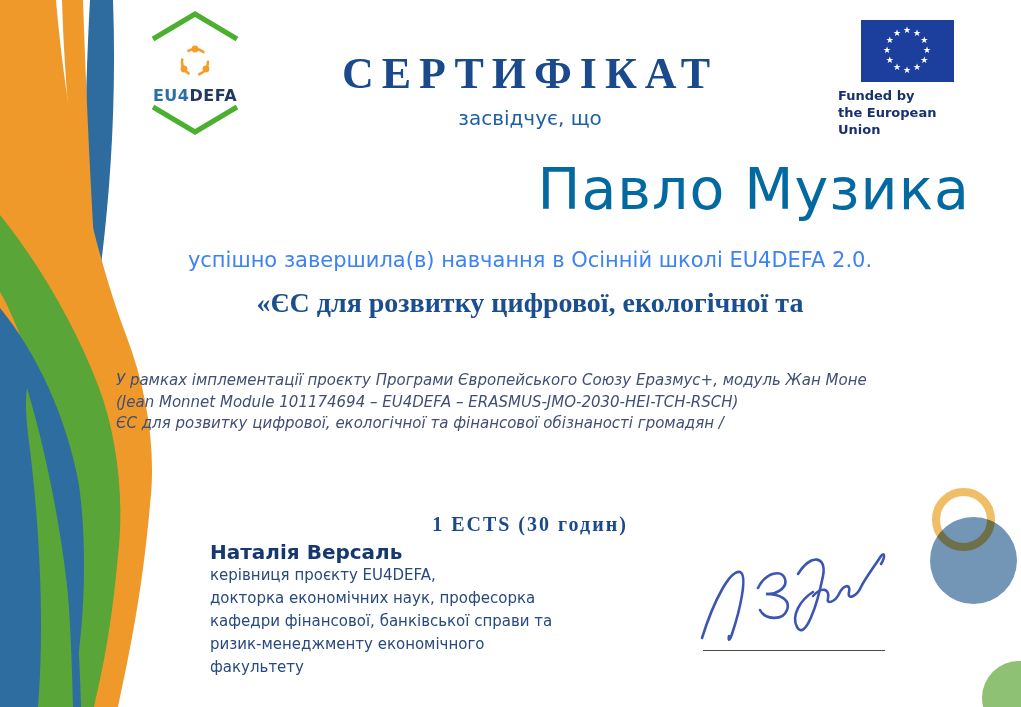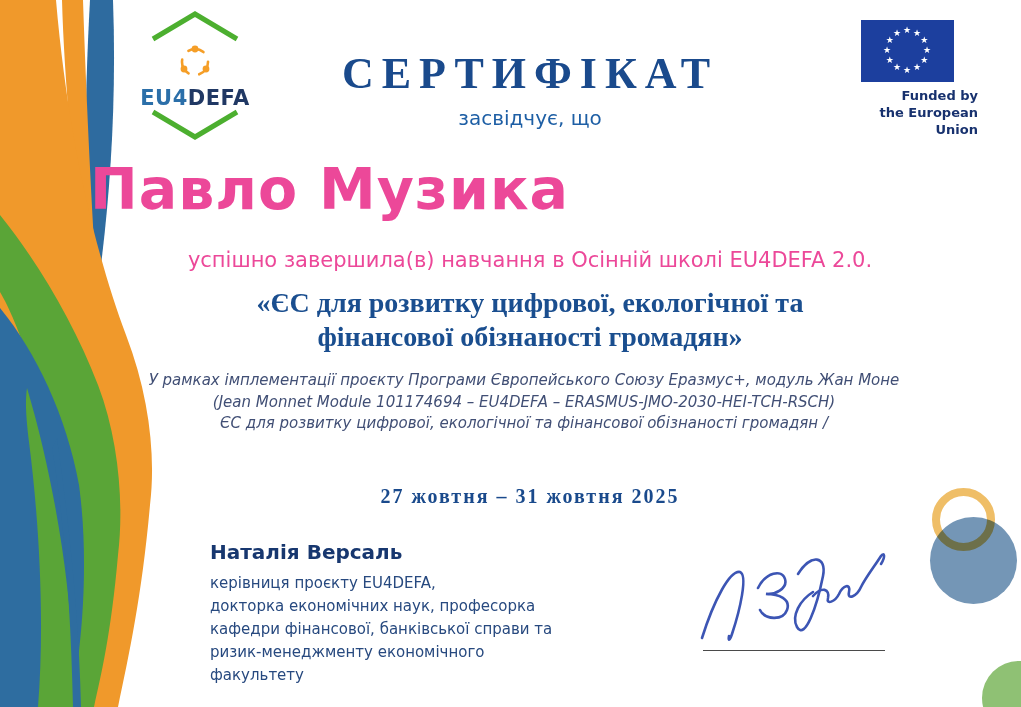--- a/index.html
+++ b/index.html
@@ -4,43 +4,43 @@
 <style>
   html,body{margin:0;padding:0;background:#e8e8e8;}
   .page{position:relative;width:1021px;height:707px;background:#ffffff;overflow:hidden;
         font-family:"DejaVu Sans",sans-serif;}
   .abs{position:absolute;}
   
   .left-art{left:0;top:0;width:230px;height:707px;}
   
   .logo{left:128px;top:8px;width:134px;text-align:center;}
   .logo .chev{display:block;margin:0 auto;}
-  .logo-text{font-size:21px;font-weight:bold;letter-spacing:.5px;line-height:1;margin-top:2px;}
+  .logo-text{font-size:16px;font-weight:bold;letter-spacing:.5px;line-height:1;margin-top:2px;}
   .logo-eu4{color:#2B6FA9;} .logo-defa{color:#203864;}
   
   .eu-flag{left:861px;top:20px;width:93px;height:62px;background:#1C3F9E;}
   .eu-flag .star{position:absolute;color:#ffffff;font-size:9px;line-height:1;}
-  .funded{left:838px;top:88px;width:140px;text-align:right;font-size:13px;font-weight:bold;
+  .funded{left:838px;top:88px;width:140px;text-align:left;font-size:13px;font-weight:bold;
           color:#17316E;line-height:1.3;}
   
   .title{left:150px;top:48px;width:760px;text-align:center;font-family:"Liberation Serif",serif;
          font-size:44px;font-weight:bold;letter-spacing:8px;color:#1A4A8C;}
   .subtitle{left:150px;top:106px;width:760px;text-align:center;font-size:20px;color:#1E5FA5;}
-  .name{left:90px;top:156px;width:880px;text-align:left;font-size:57px;font-weight:bold;
-        color:#ec4899;letter-spacing:1px;}
-  .completion{left:150px;top:248px;width:760px;text-align:center;font-size:21px;color:#ec4899;}
+  .name{left:90px;top:156px;width:880px;text-align:right;font-size:57px;font-weight:normal;
+        color:#0369a1;letter-spacing:1px;}
+  .completion{left:150px;top:248px;width:760px;text-align:center;font-size:21px;color:#3b82f6;}
   .quote{left:150px;top:286px;width:760px;text-align:center;font-family:"Liberation Serif",serif;
          font-size:28px;font-weight:bold;color:#1A4E8F;line-height:34px;}
-  .program{left:124px;top:370px;width:800px;text-align:center;font-size:15px;font-style:italic;
+  .program{left:116px;top:370px;width:800px;font-size:15px;font-style:italic;
            color:#414F75;line-height:21.5px;}
   .dates{left:150px;top:482px;width:760px;text-align:center;font-family:"Liberation Serif",serif;
          font-size:20px;font-weight:bold;letter-spacing:2px;color:#1A4A8C;line-height:28px;}
   
   .signer{left:210px;top:540px;width:360px;text-align:left;}
-  .signer-name{font-size:20px;font-weight:bold;color:#17376F;margin-bottom:8px;}
+  .signer-name{font-size:20px;font-weight:bold;color:#17376F;}
   .signer-role{font-size:15px;color:#27497F;line-height:23px;}
   
   .signature{left:688px;top:512px;width:210px;height:135px;}
   .sig-line{left:703px;top:650px;width:182px;height:1px;background:#4a4a4a;}
   
   .ring{left:932px;top:488px;width:47px;height:47px;border:8px solid #EFBE67;border-radius:50%;
         mix-blend-mode:multiply;}
   .circle-blue{left:930px;top:517px;width:87px;height:87px;background:#7496B6;border-radius:50%;}
   .circle-green{left:982px;top:661px;width:74px;height:74px;background:#8FC174;border-radius:50%;}
 </style>
@@ -95,29 +95,29 @@
     <span>Funded by</span><br>
     <span>the European Union</span>
   </div>
 
   <div class="abs subtitle">засвідчує, що</div>
   <div class="abs title">СЕРТИФІКАТ</div>
   <div class="abs name">Павло Музика</div>
   <div class="abs completion">успішно завершила(в) навчання в Осінній школі EU4DEFA 2.0.</div>
   <div class="abs quote">
     <span>«ЄС для розвитку цифрової, екологічної та</span><br>
-    <span>фінансової обізнаності громадян»</span>
   </div>
   <div class="abs program">
     <span>У рамках імплементації проєкту Програми Європейського Союзу Еразмус+, модуль Жан Моне</span><br>
     <span>(Jean Monnet Module 101174694 – EU4DEFA – ERASMUS-JMO-2030-HEI-TCH-RSCH)</span><br>
     <span>ЄС для розвитку цифрової, екологічної та фінансової обізнаності громадян /</span><br>
   </div>
   <div class="abs dates">
-    <span>27 жовтня – 31 жовтня 2025</span><br>
+    <br>
+    <span>1 ECTS (30 годин)</span>
   </div>
 
   <div class="abs signer">
     <div class="signer-name">Наталія Версаль</div>
     <div class="signer-role">
       <span>керівниця проєкту EU4DEFA,</span><br>
       <span>докторка економічних наук, професорка</span><br>
       <span>кафедри фінансової, банківської справи та</span><br>
       <span>ризик-менеджменту економічного факультету</span><br>
       <br>

